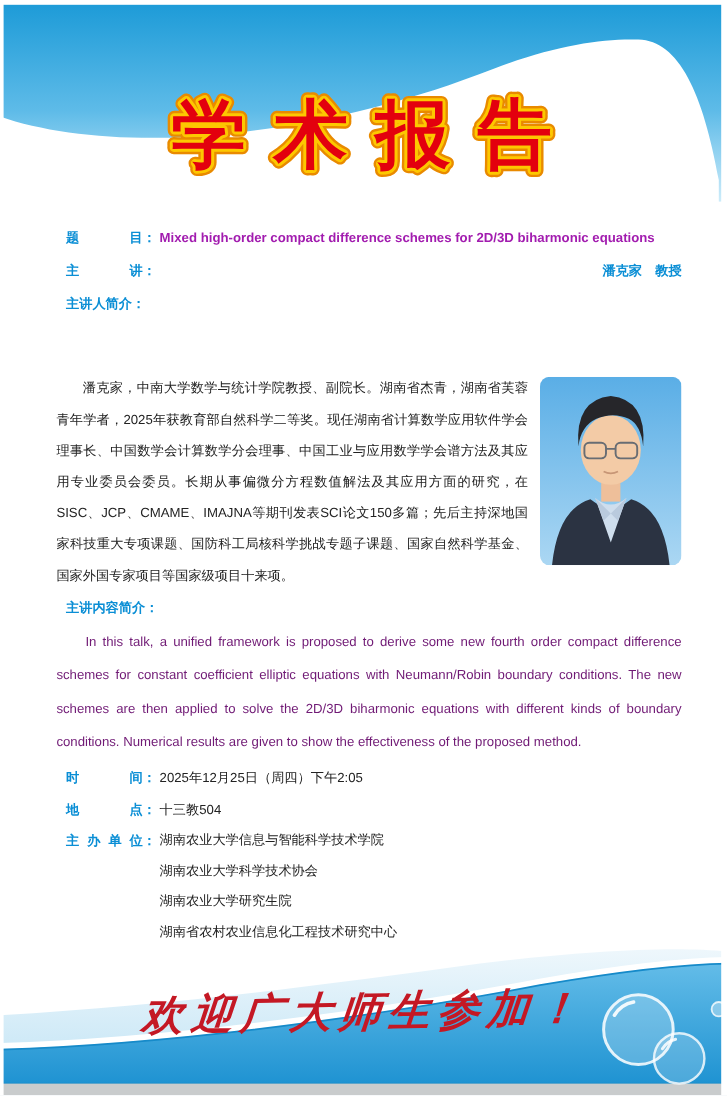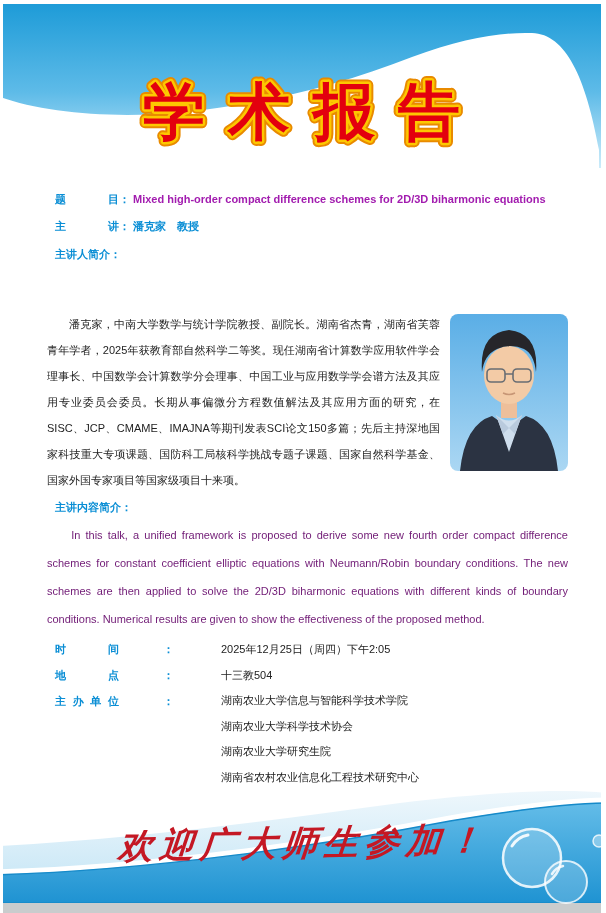--- a/index.html
+++ b/index.html
@@ -18,32 +18,32 @@
              font-size:35px; letter-spacing:6px; color:#c41824; transform:skewX(-6deg) rotate(-1deg); }
 
   
   .content { position:absolute; top:186px; left:55px; right:38px; z-index:2; font-size:11px; color:#222; }
 
   .row { display:flex; align-items:flex-start; line-height:27px; }
   .lbl { flex:0 0 64px; width:64px; font-weight:bold; color:#0a8ed5; text-align:justify; text-align-last:justify; }
   .colon { flex:0 0 14px; font-weight:bold; color:#0a8ed5; }
   .val { flex:1; }
   .val.topic-v { font-weight:bold; color:#a21caf; }
-  .val.speaker-v { font-weight:bold; color:#0a8ed5; }
+  .val.speaker-v { font-weight:bold; color:#0a8ed5;text-align:right; }
 
   .heading { font-weight:bold; color:#0a8ed5; line-height:27px; margin-top:1px; }
 
   .bio-wrap { margin-left:-8px;margin-top:43px; }
   .photo { float:right; width:118px; height:157px; margin:3px 0 8px 10px; border-radius:8px; overflow:hidden; }
   .bio-text { text-align:justify; text-indent:2em; line-height:26px; color:#222; }
 
   .abstract-text { margin-left:-8px; text-align:justify; text-indent:2.2em; line-height:28px; color:#701a75; clear:both; }
 
   .fields-bottom { margin-top:3px; }
-  .fields-bottom .row { line-height:26px;gap:44px; }
+  .fields-bottom .row { line-height:26px; }
   .org-col div { line-height:25.5px; }
 
   
   .edge { position:absolute; background:#ffffff; z-index:3; }
   .edge.top { top:0; left:0; width:606px; height:4px; }
   .edge.left { top:0; left:0; width:3px; height:913px; }
   .edge.right { top:0; right:0; width:5px; height:913px; }
 </style>
 </head>
 <body>

